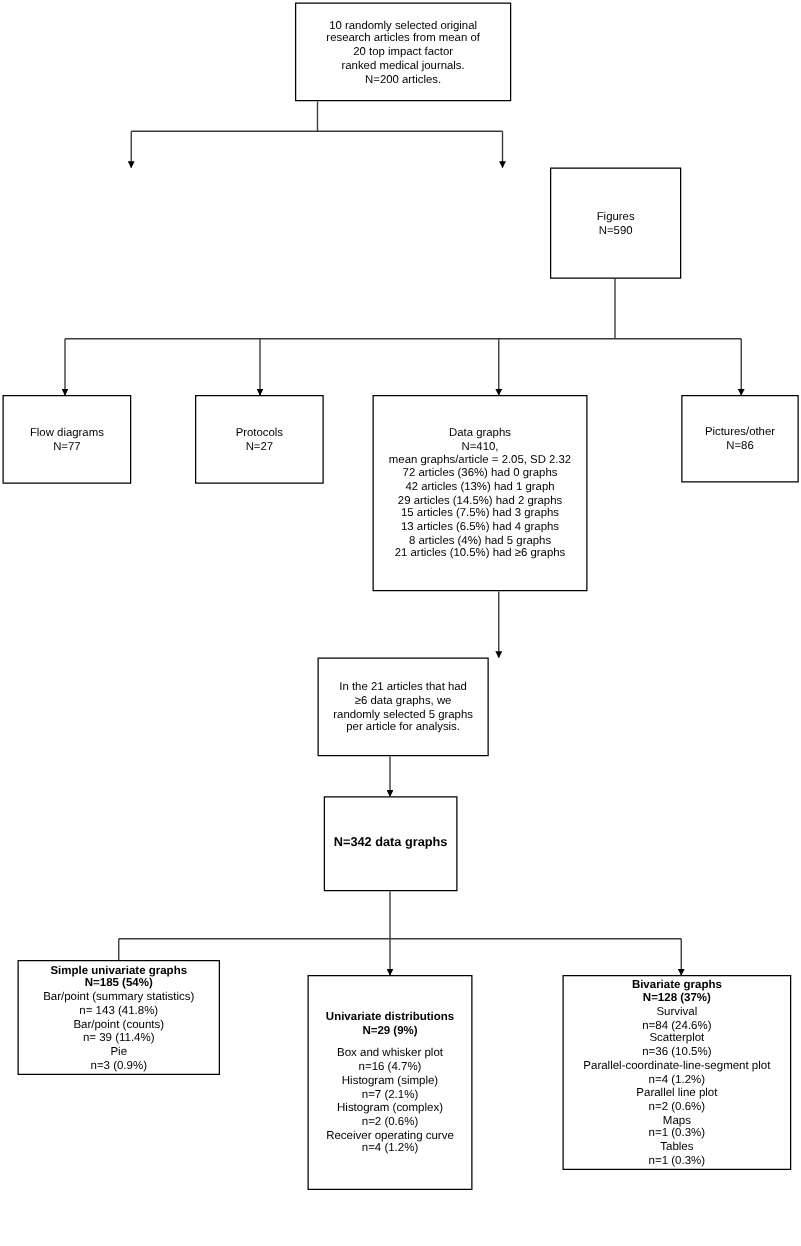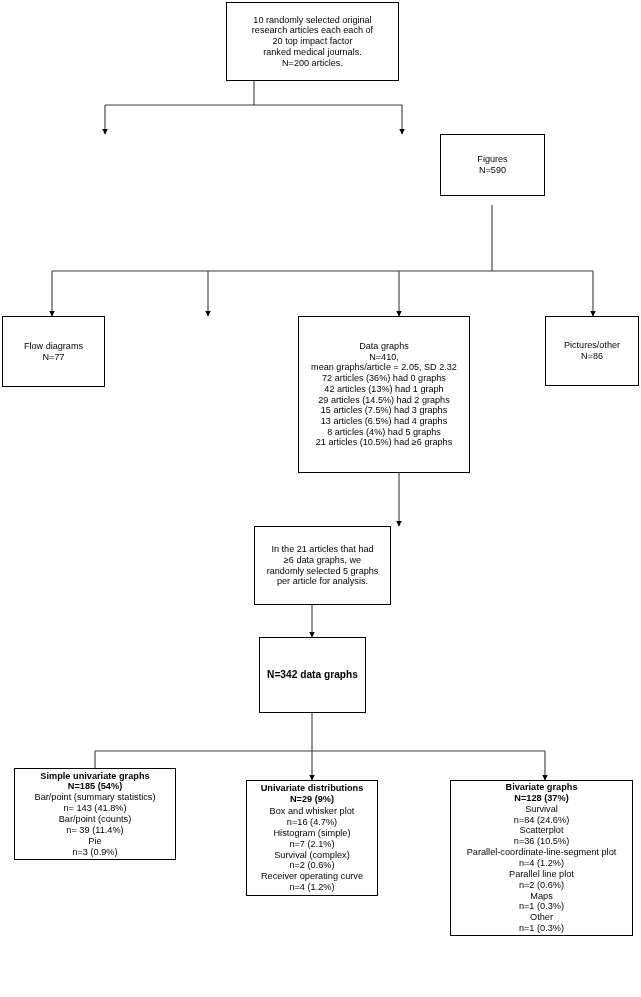--- a/index.html
+++ b/index.html
@@ -76,39 +76,43 @@
       <path d="M 312 605 L 312 637" marker-end="url(#arrow)"></path>
 
       <path d="M 312 713 L 312 751"></path>
       <path d="M 95 751 L 545 751"></path>
       <path d="M 95 751 L 95 780" marker-end="url(#arrow)"></path>
       <path d="M 312 751 L 312 780" marker-end="url(#arrow)"></path>
       <path d="M 545 751 L 545 780" marker-end="url(#arrow)"></path>
     </g>
   </svg>
 
-  <div class="node" style="left:226px; top:2px; width:173px; height:79px;text-align:center;">
+  <div class="node" style="left:236px; top:2px; width:173px; height:79px;text-align:center;">
     <span class="ln">10 randomly selected original</span>
-    <span class="ln">research articles each each of</span>
+    <span class="ln">research articles from mean of</span>
     <span class="ln">20 top impact factor</span>
     <span class="ln">ranked medical journals.</span>
     <span class="ln">N=200 articles.</span>
   </div>
 
 
-  <div class="node" style="left:440px; top:134px; width:105px; height:62px;">
+  <div class="node" style="left:440px; top:134px; width:105px; height:89px;">
     <span class="ln">Figures</span>
     <span class="ln">N=590</span>
   </div>
 
   <div class="node" style="left:2px; top:316px; width:103px; height:71px;">
     <span class="ln">Flow diagrams</span>
     <span class="ln">N=77</span>
   </div>
 
+  <div class="node" style="left:156px; top:316px; width:103px; height:71px;">
+    <span class="ln">Protocols</span>
+    <span class="ln">N=27</span>
+  </div>
 
   <div class="node" style="left:298px; top:316px; width:172px; height:157px;">
     <span class="ln">Data graphs</span>
     <span class="ln">N=410,</span>
     <span class="ln">mean graphs/article = 2.05, SD 2.32</span>
     <span class="ln">72 articles (36%) had 0 graphs</span>
     <span class="ln">42 articles (13%) had 1 graph</span>
     <span class="ln">29 articles (14.5%) had 2 graphs</span>
     <span class="ln">15 articles (7.5%) had 3 graphs</span>
     <span class="ln">13 articles (6.5%) had 4 graphs</span>
@@ -137,45 +141,45 @@
     <span class="ln hdr">N=185 (54%)</span>
     <span class="gap"></span>
     <span class="ln">Bar/point (summary statistics)</span>
     <span class="ln">n= 143 (41.8%)</span>
     <span class="ln">Bar/point (counts)</span>
     <span class="ln">n= 39 (11.4%)</span>
     <span class="ln">Pie</span>
     <span class="ln">n=3 (0.9%)</span>
   </div>
 
-  <div class="node small" style="left:246px; top:780px; width:132px; height:116px;">
+  <div class="node small" style="left:246px; top:780px; width:132px; height:172px;">
     <span class="ln hdr">Univariate distributions</span>
     <span class="ln hdr">N=29 (9%)</span>
     <span class="gap"></span>
     <span class="ln">Box and whisker plot</span>
     <span class="ln">n=16 (4.7%)</span>
     <span class="ln">Histogram (simple)</span>
     <span class="ln">n=7 (2.1%)</span>
-    <span class="ln">Survival (complex)</span>
+    <span class="ln">Histogram (complex)</span>
     <span class="ln">n=2 (0.6%)</span>
     <span class="ln">Receiver operating curve</span>
     <span class="ln">n=4 (1.2%)</span>
   </div>
 
   <div class="node small" style="left:450px; top:780px; width:183px; height:156px;">
     <span class="ln hdr">Bivariate graphs</span>
     <span class="ln hdr">N=128 (37%)</span>
     <span class="gap"></span>
     <span class="ln">Survival</span>
     <span class="ln">n=84 (24.6%)</span>
     <span class="ln">Scatterplot</span>
     <span class="ln">n=36 (10.5%)</span>
     <span class="ln">Parallel-coordinate-line-segment plot</span>
     <span class="ln">n=4 (1.2%)</span>
     <span class="ln">Parallel line plot</span>
     <span class="ln">n=2 (0.6%)</span>
     <span class="ln">Maps</span>
     <span class="ln">n=1 (0.3%)</span>
-    <span class="ln">Other</span>
+    <span class="ln">Tables</span>
     <span class="ln">n=1 (0.3%)</span>
   </div>
 
 </div>
 
 </body></html>

